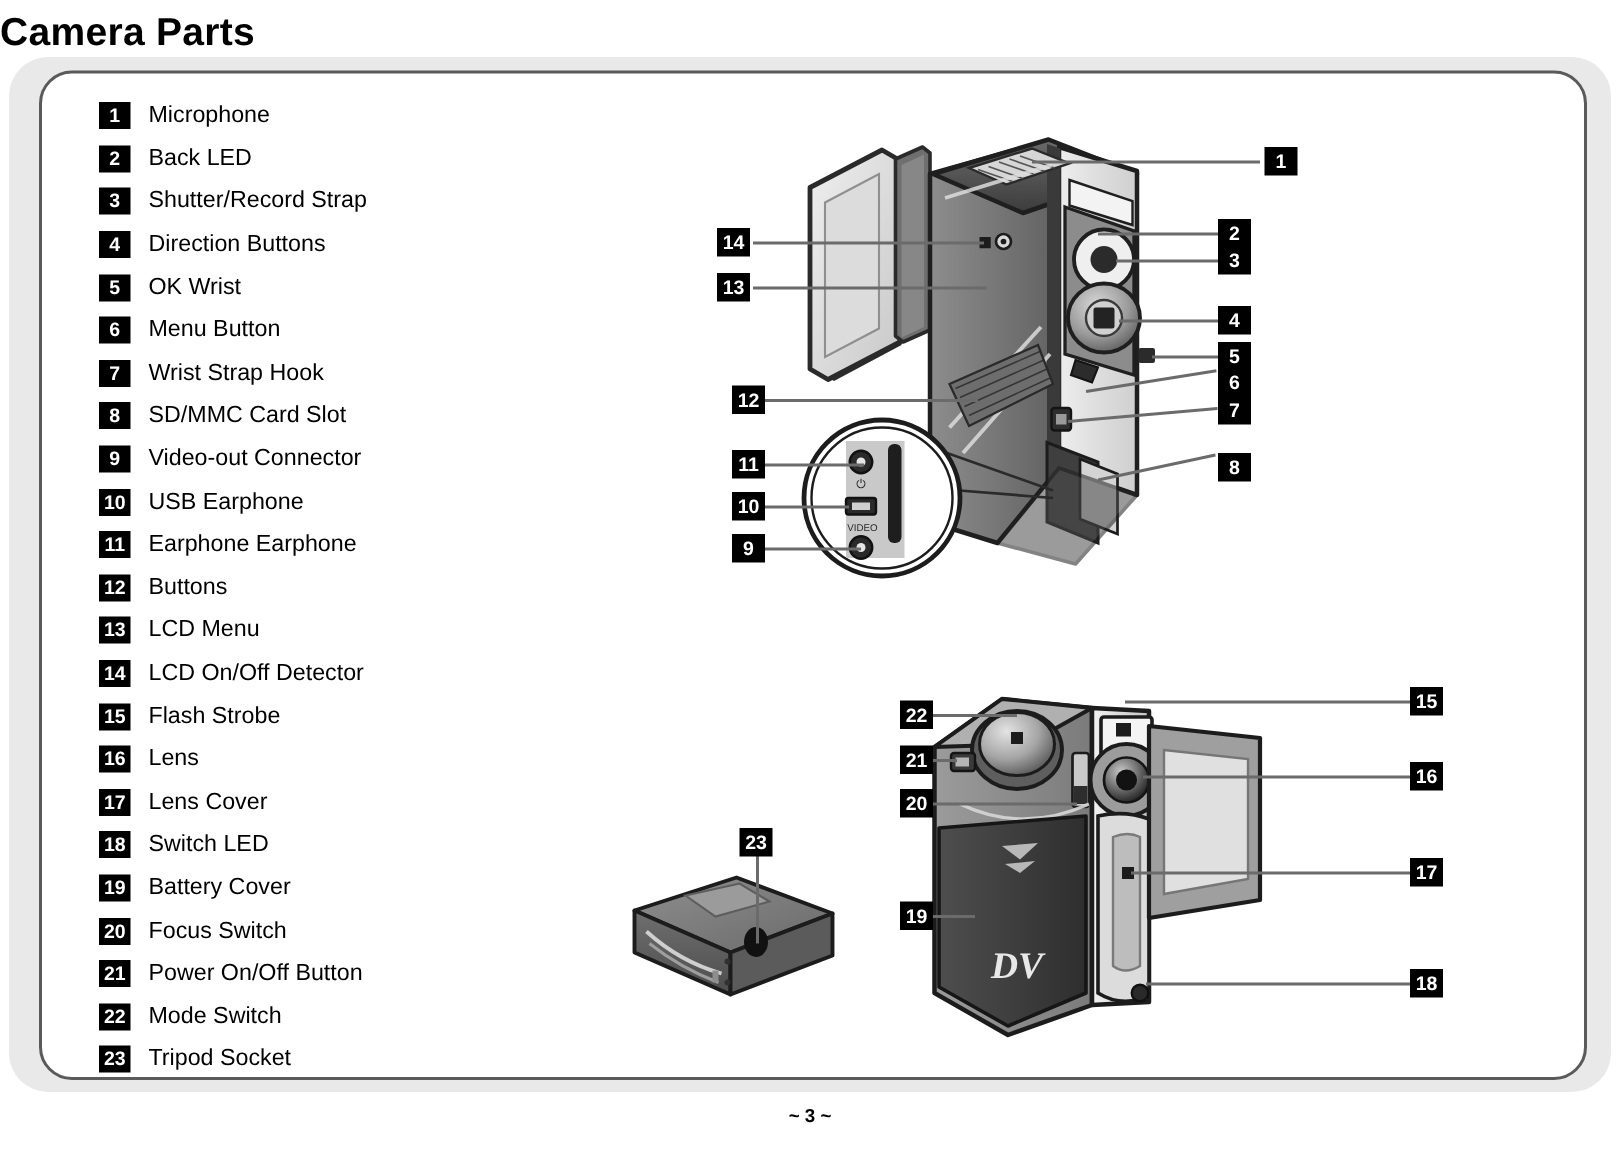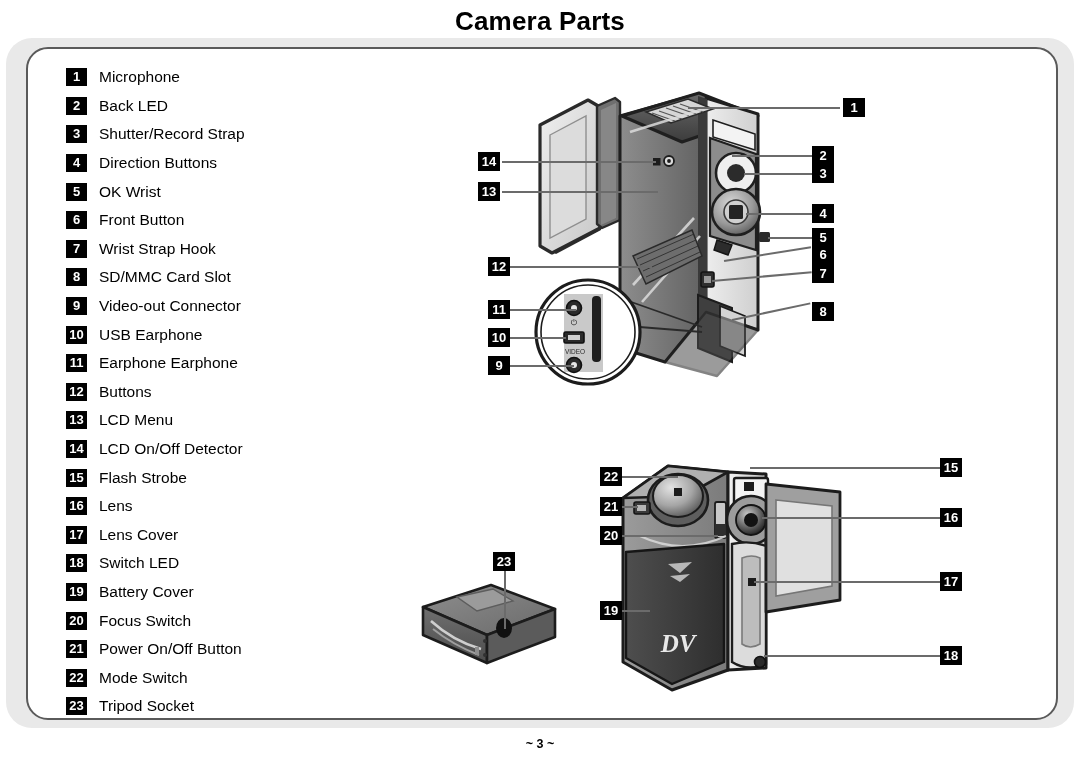--- a/index.html
+++ b/index.html
@@ -13,21 +13,21 @@
     overflow: hidden;
     position: relative;
   }
 
   
   #page-title {
     position: absolute;
     top: 6px;
     left: 0;
     width: 1080px;
-    text-align: center;
+    text-align: left;
     font-size: 26px;
     font-weight: bold;
     color: #000;
     letter-spacing: 0.2px;
   }
 
   
   #page-bg {
     position: absolute;
     top: 38px;
@@ -152,21 +152,21 @@
     <div class="part-row">
       <span class="num-badge">4</span>
       <span class="part-label">Direction Buttons</span>
     </div>
     <div class="part-row">
       <span class="num-badge">5</span>
       <span class="part-label">OK Wrist</span>
     </div>
     <div class="part-row">
       <span class="num-badge">6</span>
-      <span class="part-label">Front Button</span>
+      <span class="part-label">Menu Button</span>
     </div>
     <div class="part-row">
       <span class="num-badge">7</span>
       <span class="part-label">Wrist Strap Hook</span>
     </div>
     <div class="part-row">
       <span class="num-badge">8</span>
       <span class="part-label">SD/MMC Card Slot</span>
     </div>
     <div class="part-row">

